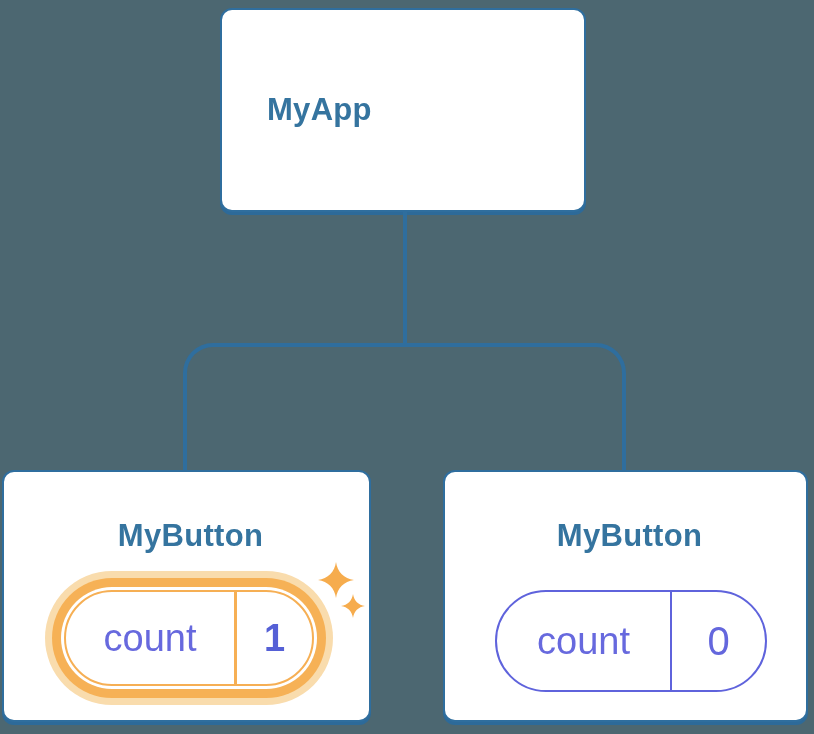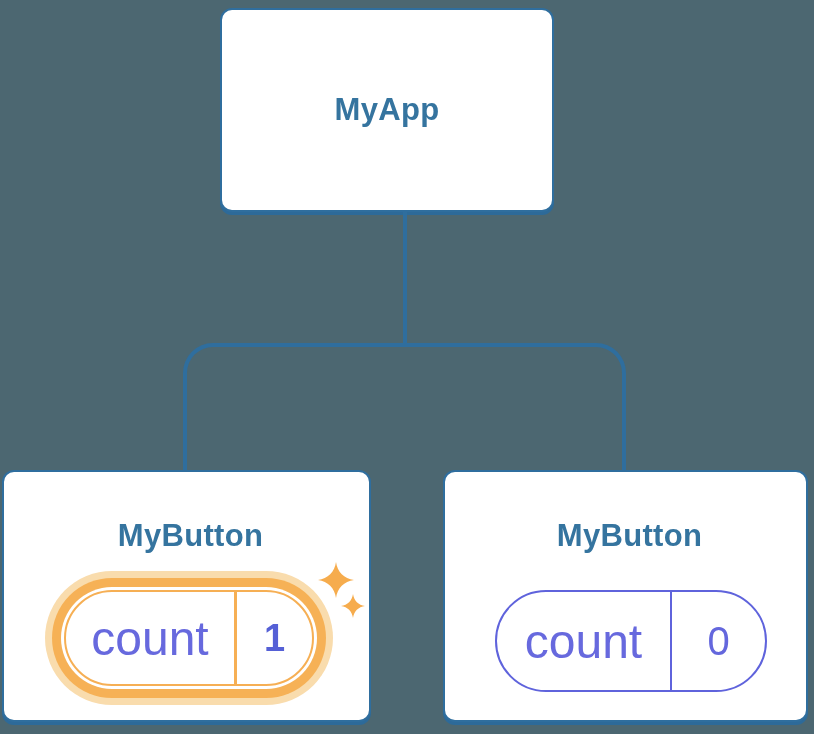--- a/index.html
+++ b/index.html
@@ -12,22 +12,22 @@
   }
   .card{
     position:absolute;
     background:#ffffff;
     border:2px solid #2F6E9E;
     border-radius:12px;
     box-shadow:0 3px 0 #2D6A99;
     box-sizing:border-box;
   }
   .root-card{
-    left:220px;top:8px;width:334px;height:204px;
-    display:flex;align-items:center;justify-content:center;
+    left:220px;top:8px;width:366px;height:204px;
+    display:flex;align-items:center;padding-left:45px;
   }
   .card-title{
     color:#35749F;
     font-size:31px;
     font-weight:700;
     letter-spacing:.3px;
   }
   .child-card .card-title{
     position:absolute;top:46px;left:8px;right:0;text-align:center;
   }
@@ -63,21 +63,21 @@
   .pill-highlighted .seg-name{width:168px;}
   .pill-highlighted .divider{width:3px;background:#F6AF54;}
   .pill-highlighted .seg-value{flex:1;}
   .pill-plain{
     left:50px;top:118px;width:272px;height:102px;
     border:2px solid #5F63DC;
   }
   .pill-plain .seg-name{width:173px;}
   .pill-plain .divider{width:2px;background:#5F63DC;}
   .pill-plain .seg-value{flex:1;}
-  .state-name{color:#6769DE;font-size:48px;font-weight:400;}
+  .state-name{color:#6769DE;font-size:38px;font-weight:400;}
   .state-value-bold{color:#5560D6;font-size:38px;font-weight:700;}
   .state-value{color:#6467DD;font-size:40px;font-weight:400;}
   .sparkles{position:absolute;left:318px;top:562px;}
 </style>
 </head>
 <body>
 
 <div class="stage">
 
   <div class="card root-card">

